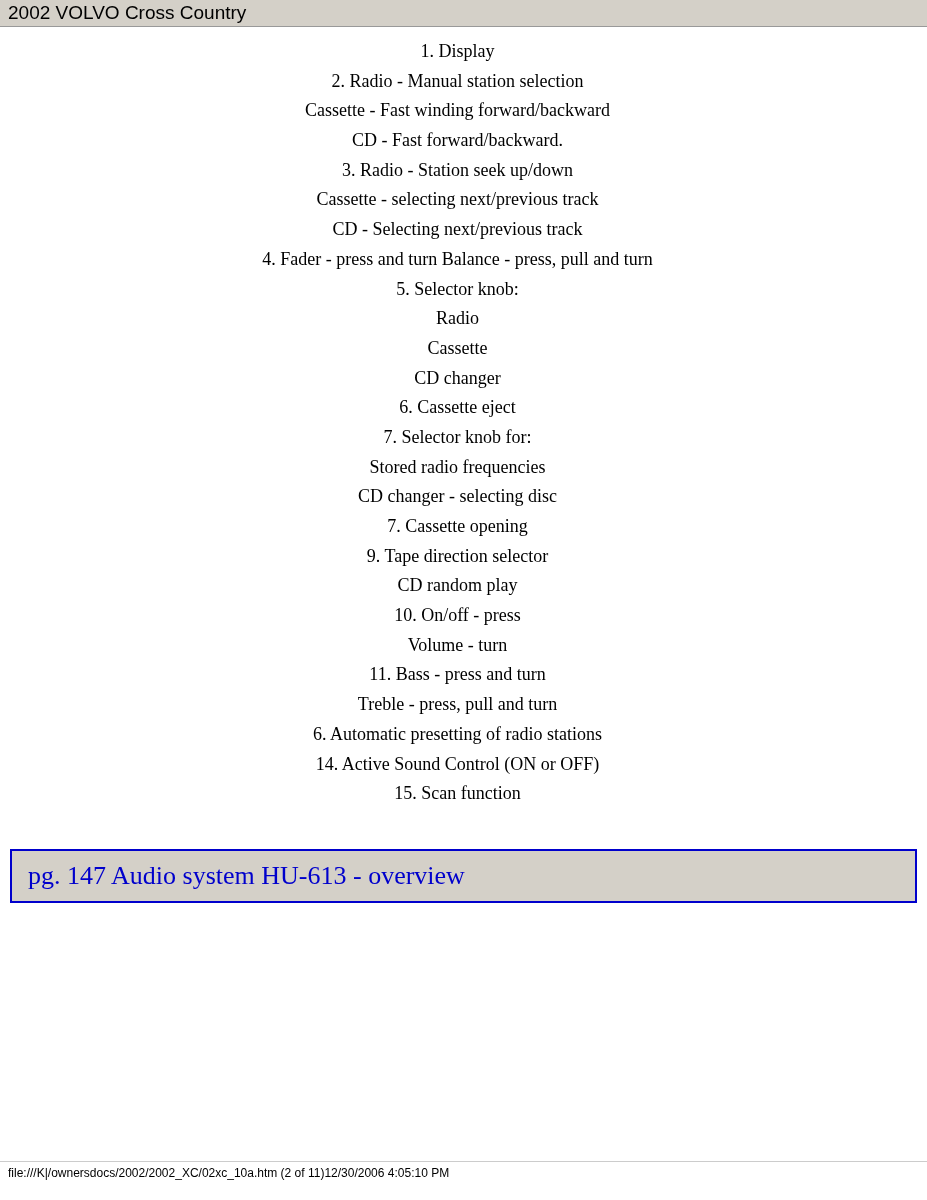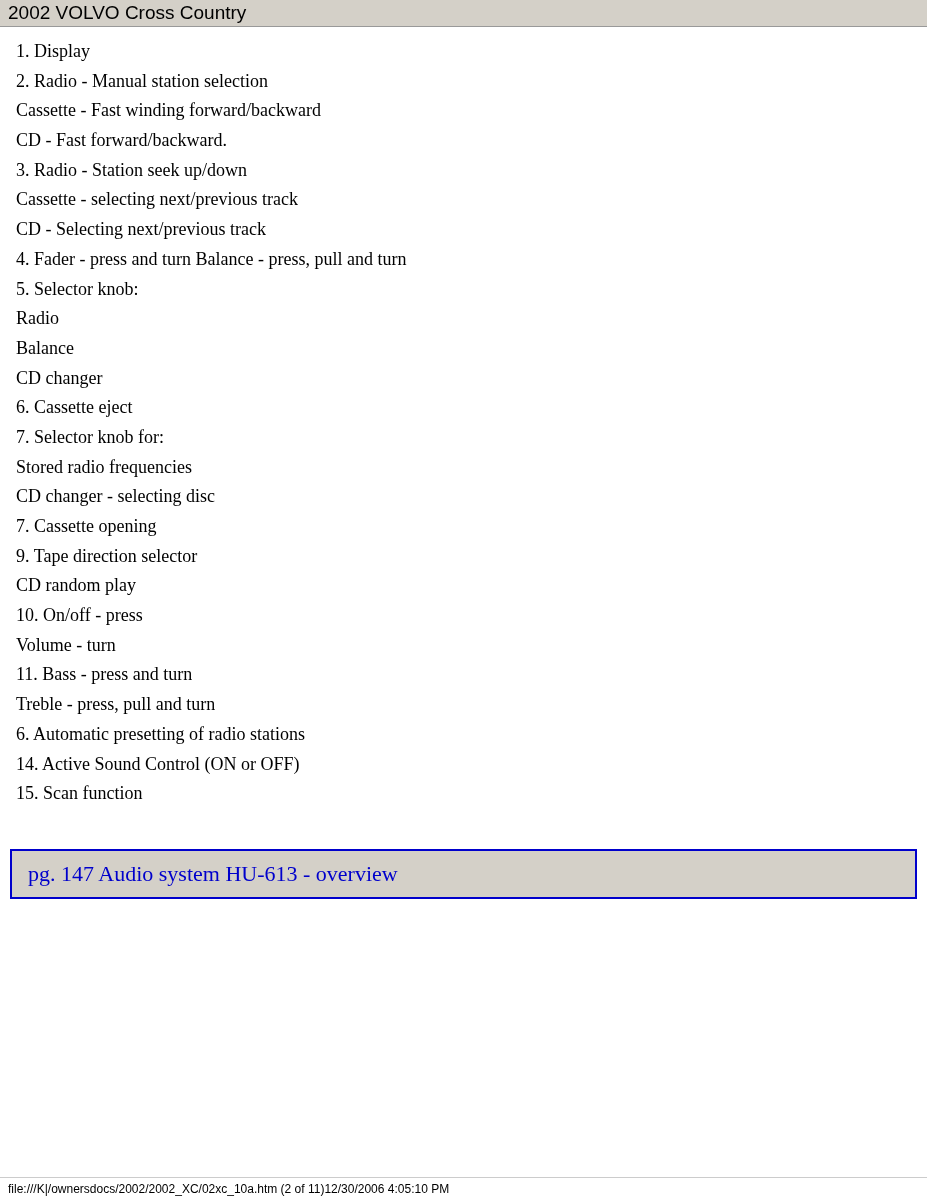--- a/index.html
+++ b/index.html
@@ -22,46 +22,47 @@
       background: #d4d0c8;
       border-bottom: 1px solid #999;
       padding: 2px 8px;
       font-size: 19px;
       font-family: Arial, sans-serif;
     }
 
     #main-content {
       padding: 10px 28px 10px 16px;
       line-height: 1.6;
+      text-align: center;
     }
 
     .line {
       display: block;
       margin: 0;
       line-height: 1.65;
     }
 
     #page-link-box {
       margin: 30px 10px 10px 10px;
       border: 2px solid #0000cc;
       background: #d4d0c8;
       padding: 10px 16px;
     }
 
     #page-link-box a {
-      font-size: 22px;
+      font-size: 26px;
       font-family: Times New Roman, Times, serif;
       color: #0000cc;
       text-decoration: none;
       font-weight: normal;
     }
 
     #footer-bar {
       position: absolute;
-      bottom: 0;
+      bottom: 16px;
       left: 0;
       width: 100%;
       padding: 4px 8px;
       font-size: 12px;
       font-family: Arial, sans-serif;
       color: #000;
       background: #fff;
       border-top: 1px solid #ccc;
     }
   </style>
@@ -76,21 +77,21 @@
 <span class="line">1. Display</span>
     <span class="line">2. Radio - Manual station selection</span>
     <span class="line">Cassette - Fast winding forward/backward</span>
     <span class="line">CD - Fast forward/backward.</span>
     <span class="line">3. Radio - Station seek up/down</span>
     <span class="line">Cassette - selecting next/previous track</span>
     <span class="line">CD - Selecting next/previous track</span>
     <span class="line">4. Fader - press and turn Balance - press, pull and turn</span>
     <span class="line">5. Selector knob:</span>
     <span class="line">Radio</span>
-    <span class="line">Balance</span>
+    <span class="line">Cassette</span>
     <span class="line">CD changer</span>
     <span class="line">6. Cassette eject</span>
     <span class="line">7. Selector knob for:</span>
     <span class="line">Stored radio frequencies</span>
     <span class="line">CD changer - selecting disc</span>
     <span class="line">7. Cassette opening</span>
     <span class="line">9. Tape direction selector</span>
     <span class="line">CD random play</span>
     <span class="line">10. On/off - press</span>
     <span class="line">Volume - turn</span>

